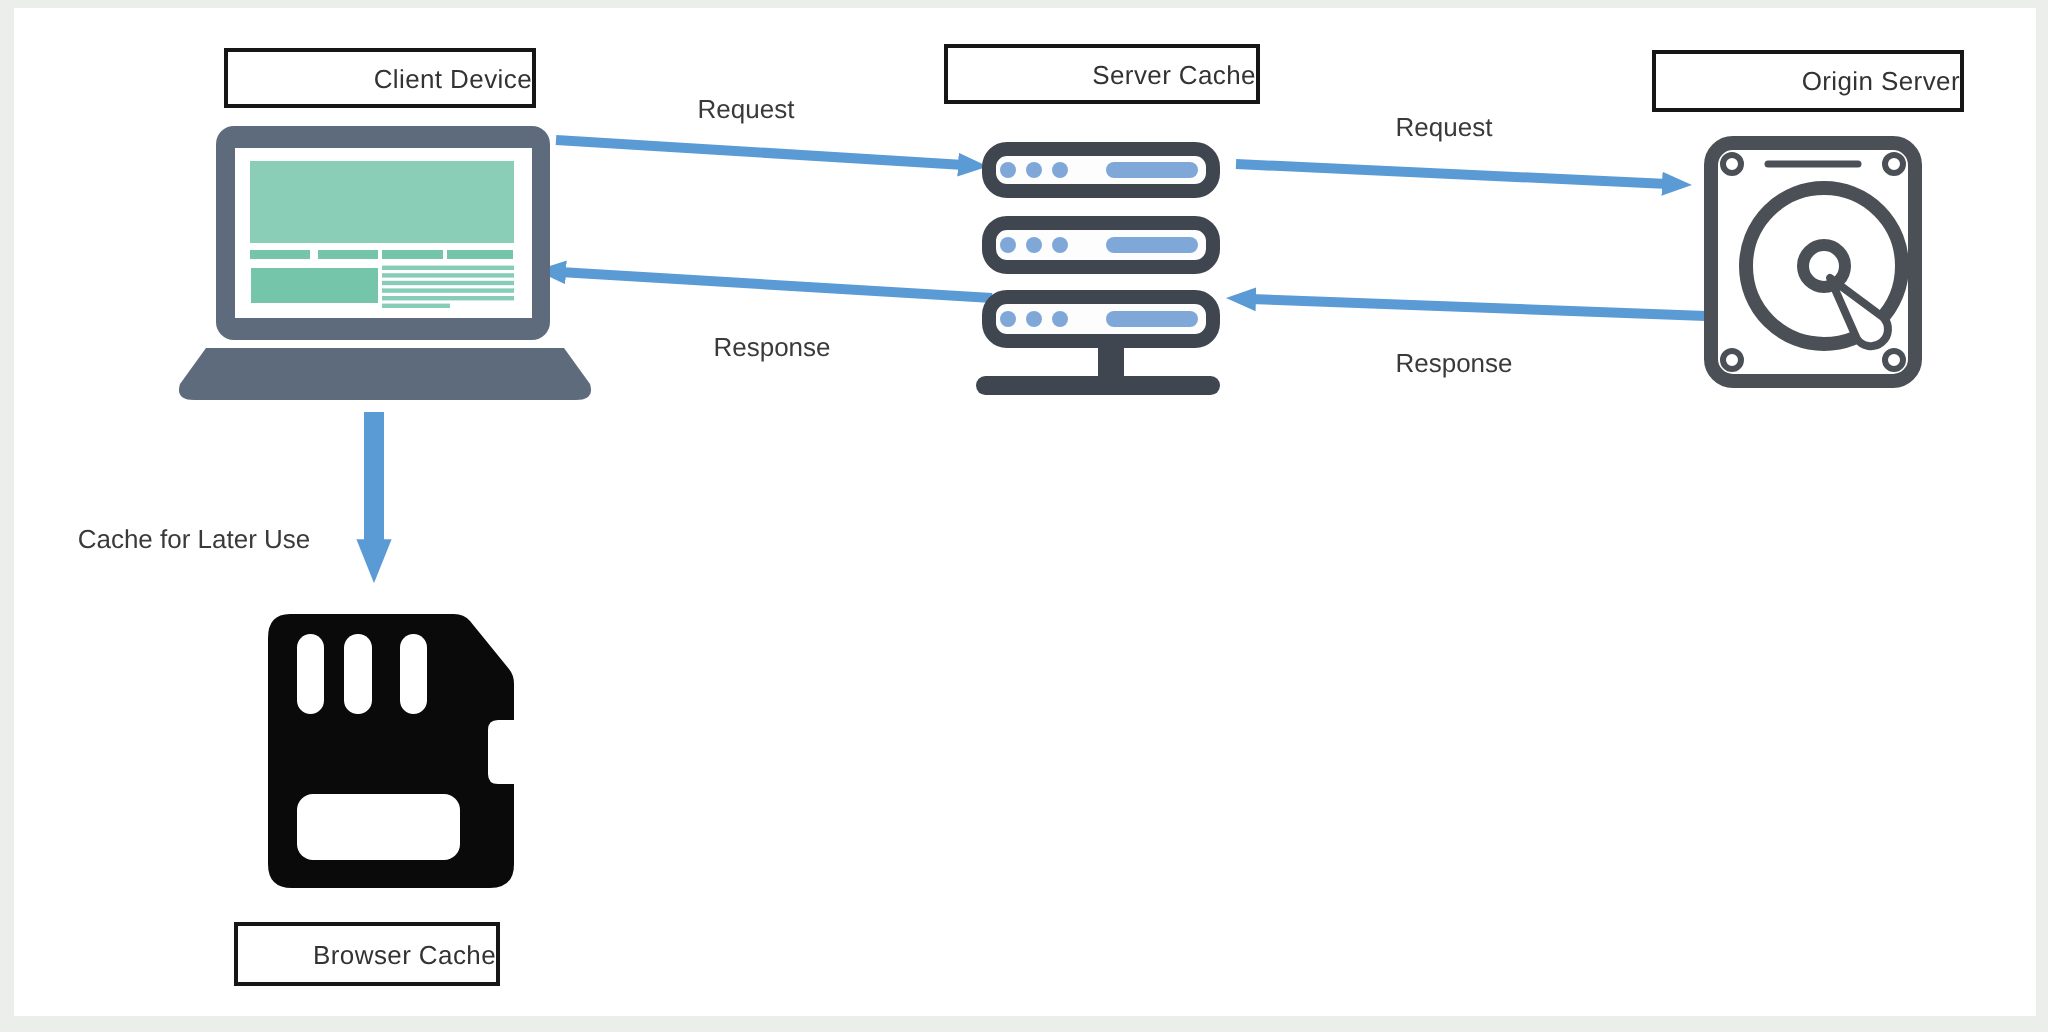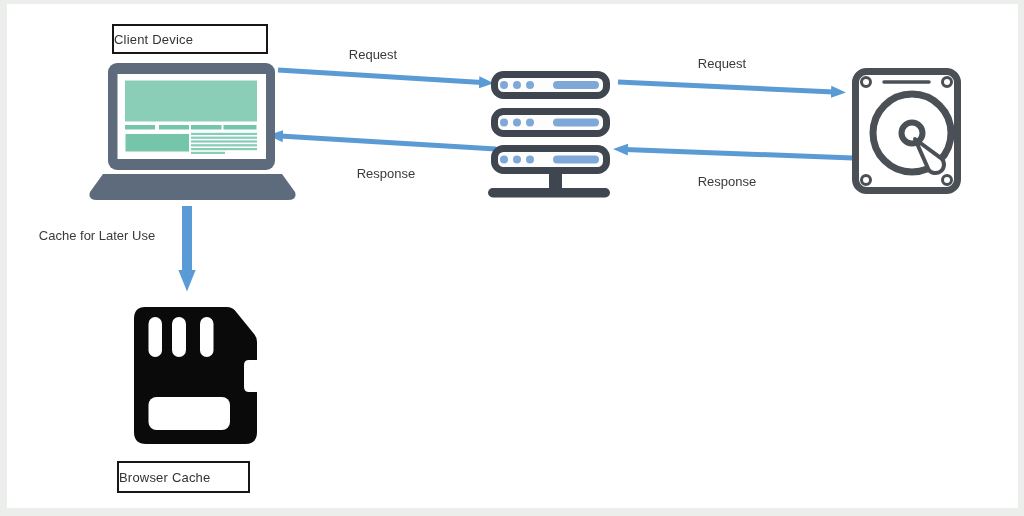--- a/index.html
+++ b/index.html
@@ -10,49 +10,55 @@
     overflow:hidden;
   }
   #canvas{
     position:absolute;left:7px;top:4px;right:6px;bottom:8px;
     background:var(--bg,#ffffff);
   }
   .node-box{
     position:absolute;
     background:#ffffff;
     border:2px solid #161616;
-    display:flex;align-items:center;justify-content:flex-start;
+    display:flex;align-items:center;justify-content:flex-end;
     font-size:13px;color:#333333;letter-spacing:.2px;
     box-sizing:border-box;
   }
   .edge-label{
     position:absolute;
     transform:translateX(-50%);
     font-size:13px;color:#3a3a3a;white-space:nowrap;
   }
   .abs{position:absolute;}
   svg{display:block;overflow:visible;}
 </style>
 </head>
 <body>
 
 <div id="canvas">
 
   <div class="node-box" style="left:105px;top:20px;width:156px;height:30px;">
     <span>Client Device</span>
   </div>
+  <div class="node-box" style="left:465px;top:18px;width:158px;height:30px;">
+    <span>Server Cache</span>
+  </div>
+  <div class="node-box" style="left:819px;top:21px;width:156px;height:31px;">
+    <span>Origin Server</span>
+  </div>
   <div class="node-box" style="left:110px;top:457px;width:133px;height:32px;">
     <span>Browser Cache</span>
   </div>
 
   <div class="edge-label" style="left:366px;top:43px;">Request</div>
   <div class="edge-label" style="left:715px;top:52px;">Request</div>
   <div class="edge-label" style="left:720px;top:170px;">Response</div>
   <div class="edge-label" style="left:379px;top:162px;">Response</div>
-  <div class="edge-label" style="left:90px;top:224px;">Cache for Later Use</div>
+  <div class="edge-label" style="left:90px;top:258px;">Cache for Later Use</div>
 
   <svg class="abs" style="left:0;top:0;" width="1011" height="504" viewBox="0 0 1011 504">
     <defs>
       <marker id="ah" viewBox="0 0 10 8" refX="2" refY="4" markerWidth="3" markerHeight="2.6" orient="auto" markerUnits="strokeWidth">
         <path d="M0,0 L10,4 L0,8 Z" fill="var(--arrow)"></path>
       </marker>
       <marker id="ahd" viewBox="0 0 10 8" refX="2" refY="4" markerWidth="2.2" markerHeight="2.2" orient="auto" markerUnits="strokeWidth">
         <path d="M0,0 L10,4 L0,8 Z" fill="var(--arrow)"></path>
       </marker>
     </defs>

